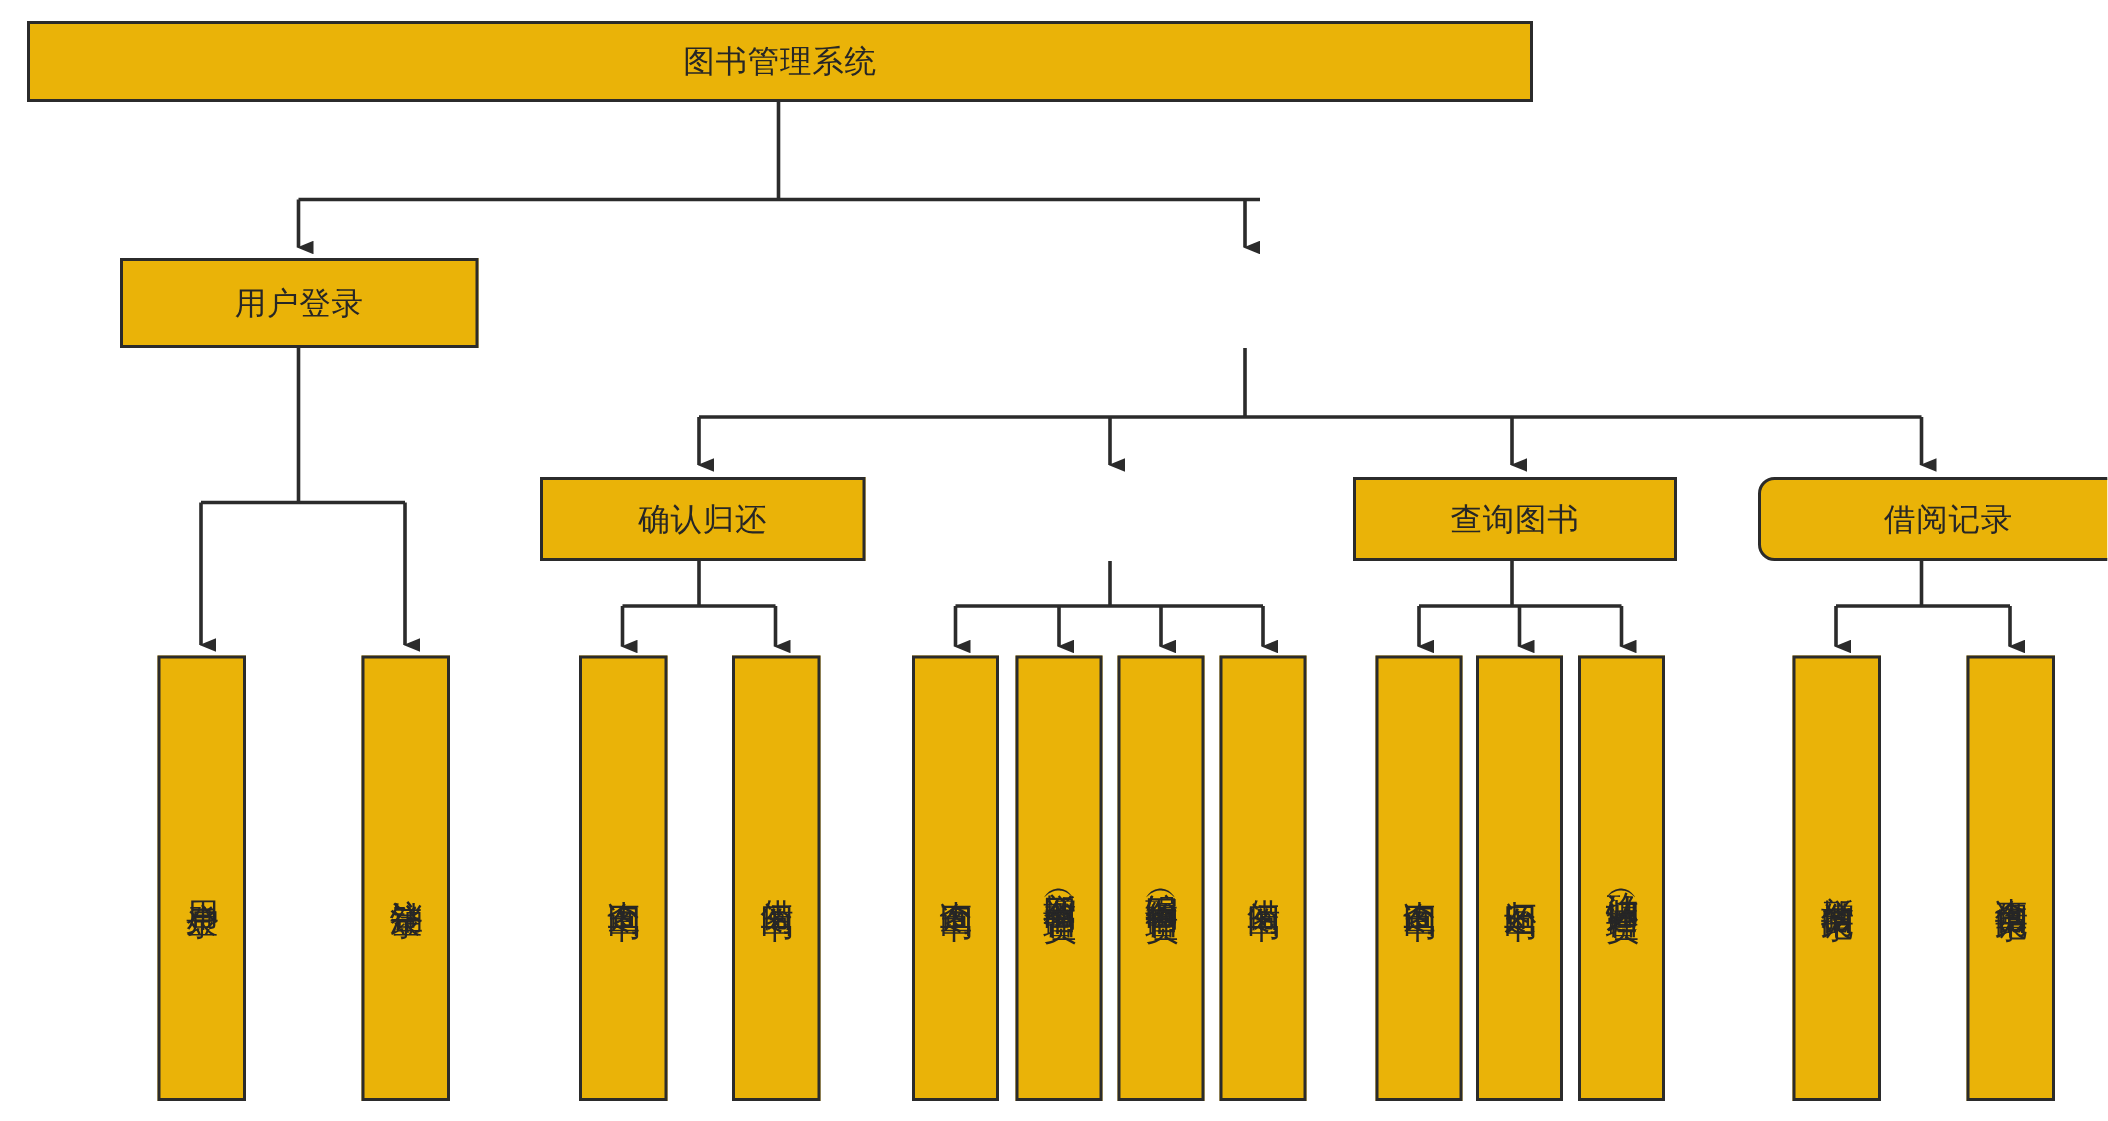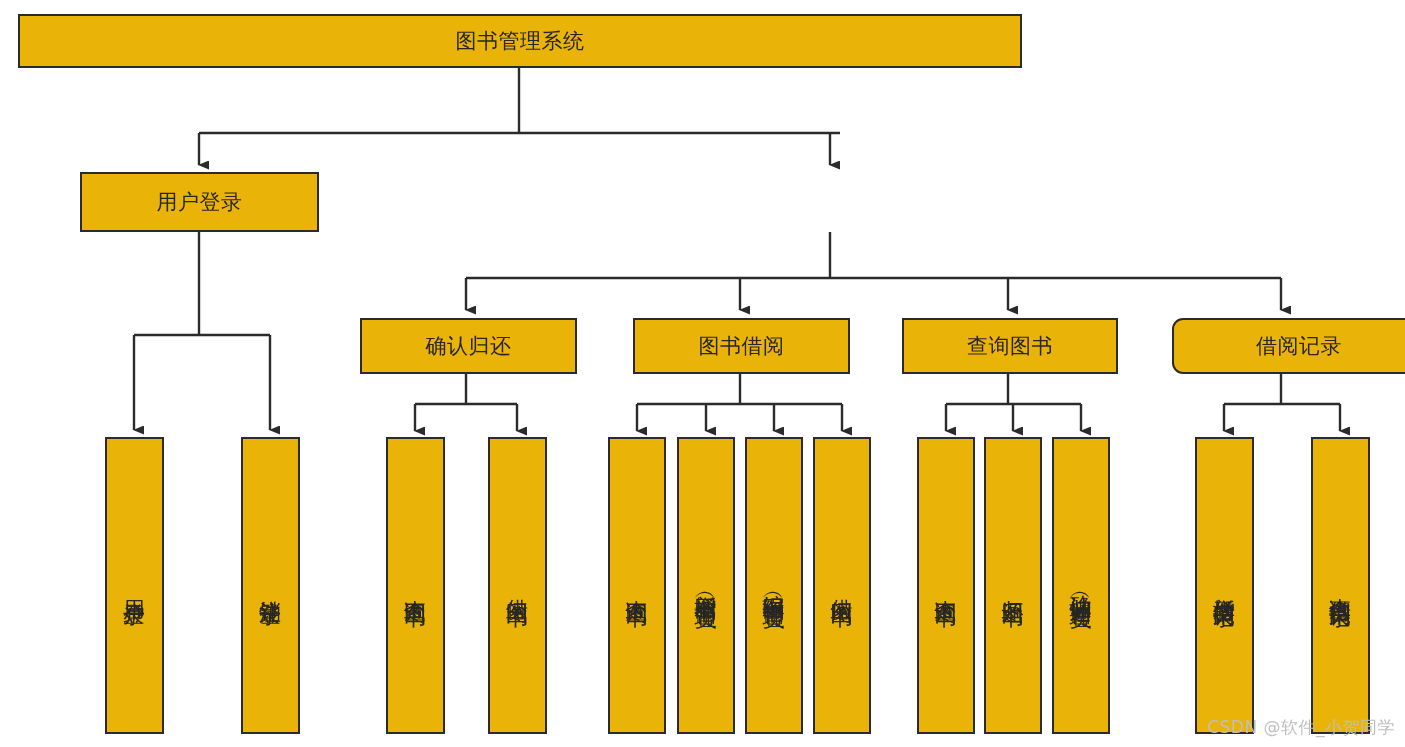--- a/index.html
+++ b/index.html
@@ -126,23 +126,20 @@
     <span class="node-label">图书管理系统</span>
   </div>
 
   <div class="node horiz" style="left:80px; top:172px; width:239px; height:60px;">
     <span class="node-label">用户登录</span>
   </div>
 
   <div class="node horiz" style="left:360px; top:318px; width:217px; height:56px;">
     <span class="node-label">确认归还</span>
   </div>
-  <div class="node horiz" style="left:633px; top:318px; width:217px; height:56px;">
-    <span class="node-label">图书借阅</span>
-  </div>
   <div class="node horiz" style="left:902px; top:318px; width:216px; height:56px;">
     <span class="node-label">查询图书</span>
   </div>
   <div class="node horiz" style="left:1172px; top:318px; width:254px; height:56px;border-radius:11px;">
     <span class="node-label">借阅记录</span>
   </div>
 
   <div class="node vert" style="left:105px; top:437px; width:59px; height:297px;">
     <span class="node-label">用户登录</span>
   </div>
@@ -180,15 +177,14 @@
     <span class="node-label">确认归还（管理员）</span>
   </div>
 
   <div class="node vert" style="left:1195px; top:437px; width:59px; height:297px;">
     <span class="node-label">新增借阅记录</span>
   </div>
   <div class="node vert" style="left:1311px; top:437px; width:59px; height:297px;">
     <span class="node-label">查询借阅记录</span>
   </div>
 
-  <div id="watermark">CSDN @软件_小贺同学</div>
 
 </div>
 
 </body></html>

